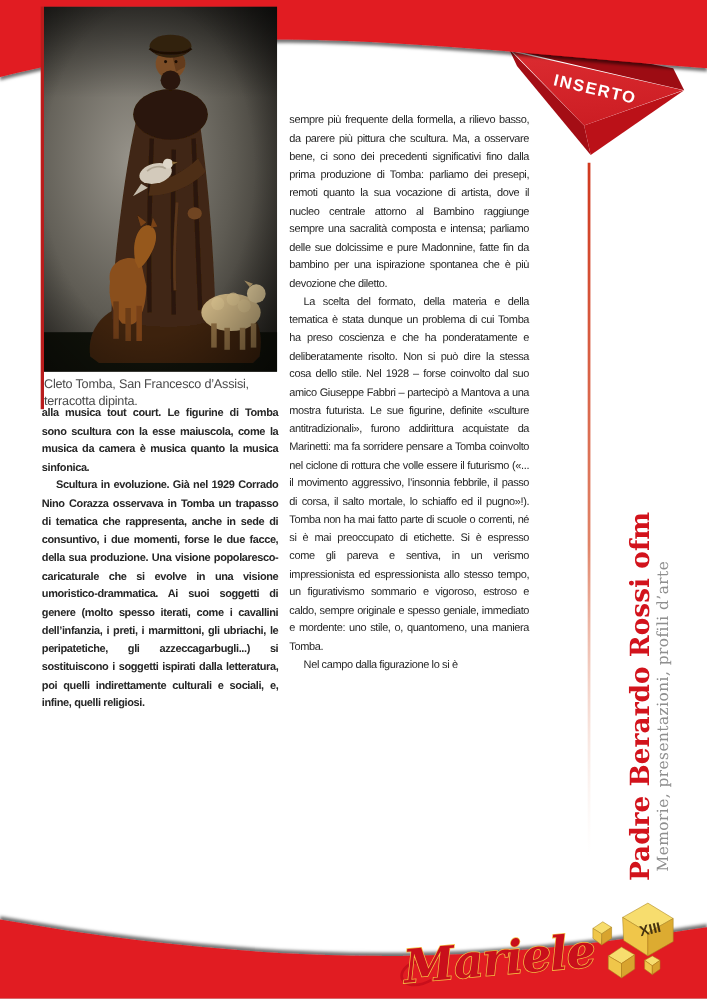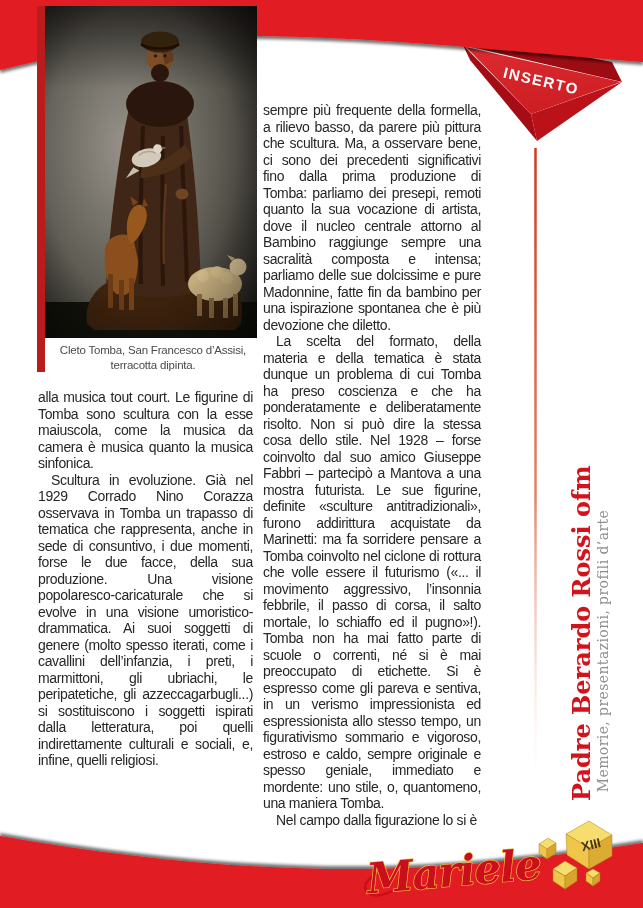--- a/index.html
+++ b/index.html
@@ -6,35 +6,34 @@
   #page{
     position:relative;width:643px;height:908px;margin:0 auto;
     background:#ffffff;overflow:hidden;
     font-family:"Liberation Sans", sans-serif;
   }
   
   #decor{position:absolute;left:0;top:0;width:643px;height:908px;z-index:0;pointer-events:none;}
   
   #figure{
     position:absolute;left:37px;top:6px;width:216px;z-index:2;
-    border-left:8px solid #b91c1c;
-    text-align:center;
+    border-left:3px solid #b91c1c;
   }
   #figure svg{display:block;}
   #caption{
     margin:5px 0 0 0;padding:0;
     font-size:11.5px;line-height:14.5px;color:#4a4a4a;letter-spacing:-0.2px;
   }
   
   .col{
     position:absolute;z-index:2;color:#262626;
-    font-size:14px;line-height:16.5px;letter-spacing:-0.35px;
+    font-size:10px;line-height:16.5px;letter-spacing:-0.35px;
     text-align:justify;
   }
-  #col-left{left:38px;top:389px;width:215px;}
+  #col-left{left:38px;top:368px;width:215px;font-weight:bold;}
   #col-right{left:263px;top:102px;width:218px;}
   .col p{margin:0;padding:0;}
   .col p.indent{text-indent:13px;}
   
   #sidebar{
     position:absolute;left:443px;top:627px;width:300px;height:48px;z-index:2;
     transform:rotate(-90deg);
     text-align:center;
   }
   #sidebar .title{

